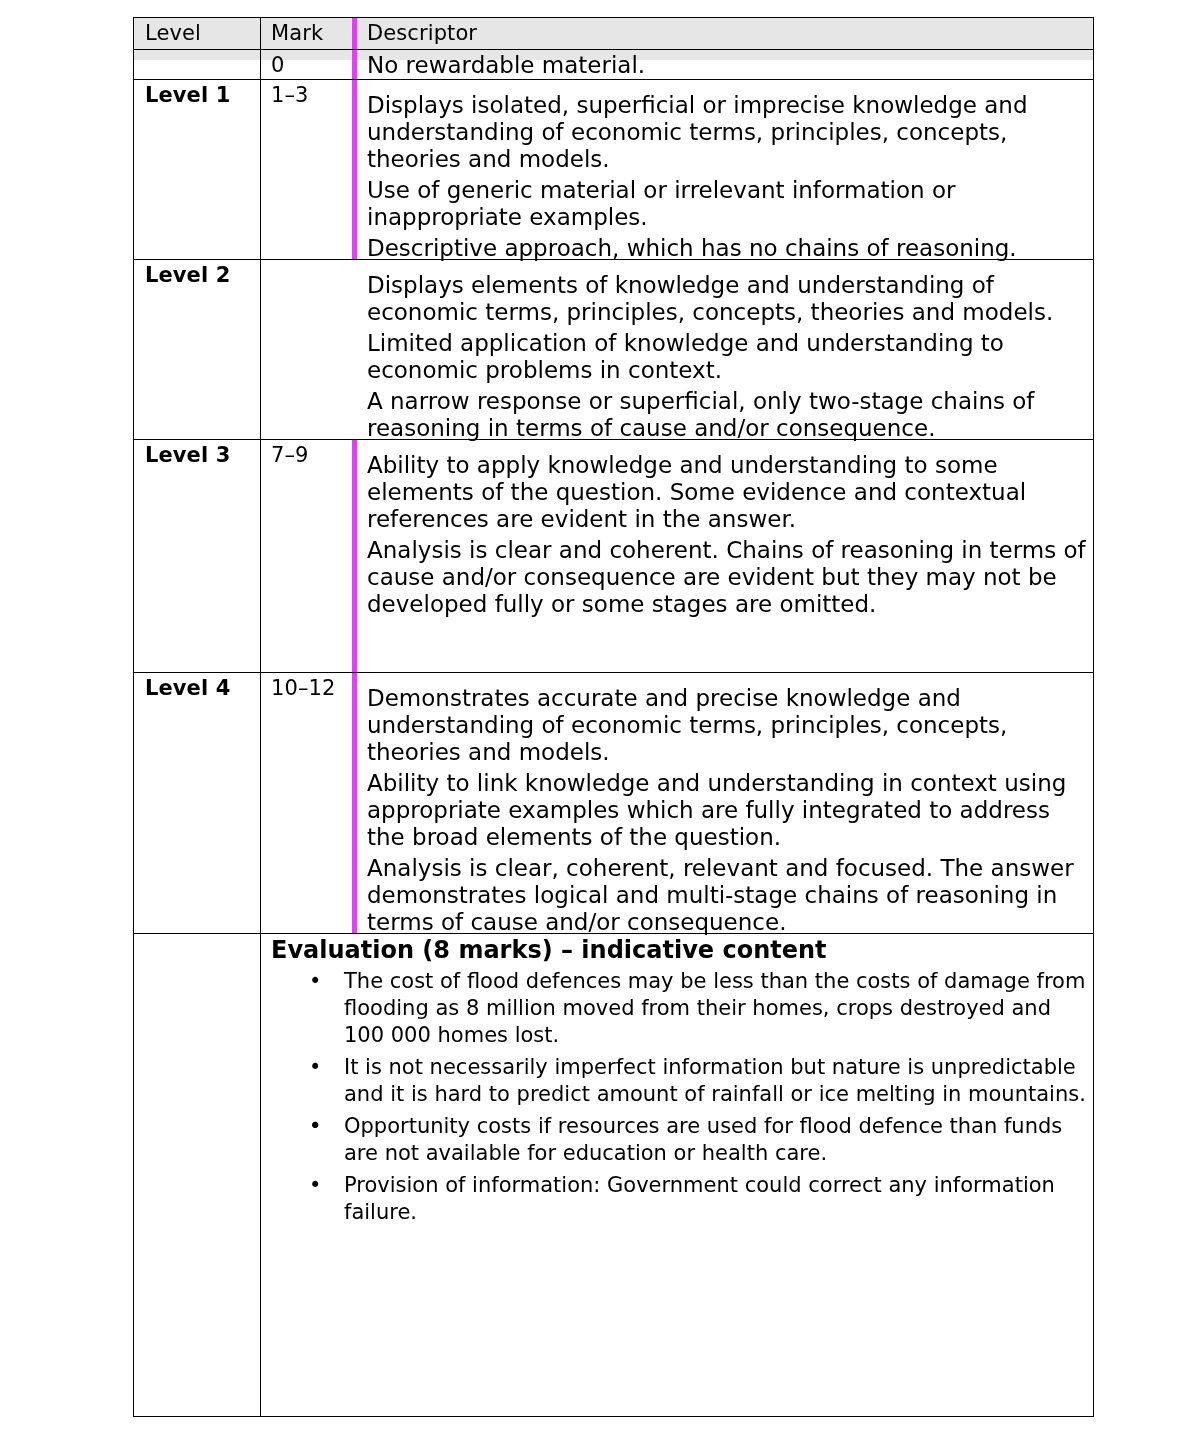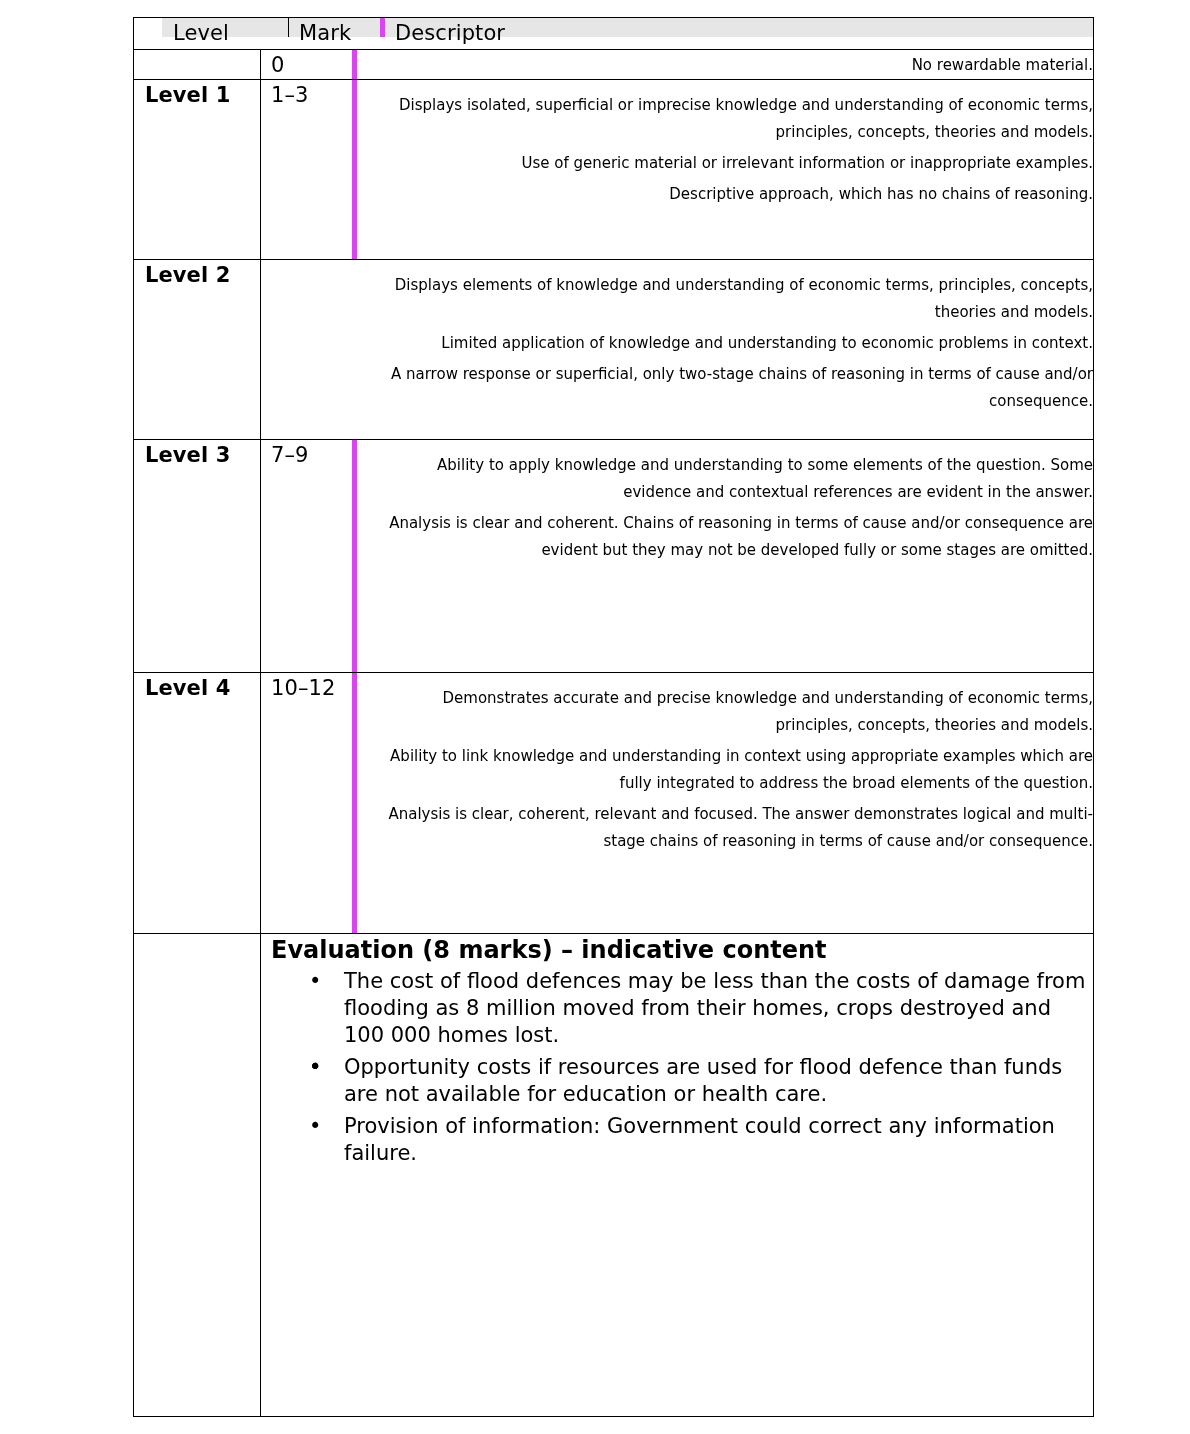--- a/index.html
+++ b/index.html
@@ -10,33 +10,33 @@
   .row { position: absolute; left: 0; right: 0; border-top: 1px solid #000; box-sizing: border-box; }
   .row.first { border-top: none; }
   .cell { position: absolute; top: 0; bottom: 0; box-sizing: border-box; }
   .c-level { left: 0; width: 127px; border-right: 1px solid #000; padding: 2px 0 0 11px; }
   .c-mark { left: 127px; width: 96px; border-right: 5px solid #d946ef; padding: 2px 0 0 10px; }
   .c-desc { left: 223px; right: 0; padding: 2px 0 8px 10px; }
   .c-eval { left: 127px; right: 0; padding: 1px 0 0 10px; }
   .hdr { background: #e6e6e6; }
   .txt { font-size: 21px; line-height: 27px; letter-spacing: 0.1px; }
   .bold { font-weight: bold; }
-  .para { font-size: 15px; line-height: 27px; margin: 0 0 4px 0; text-align: right; }
+  .para { font-size: 23px; line-height: 27px; margin: 0 0 4px 0; }
   .desc-body { padding-top: 4px; margin-top: 8px; }
   .eval-title { font-size: 24px; line-height: 30px; font-weight: bold; margin: 0 0 3px 0; }
   ul.bul { margin: 0; padding: 0; list-style: none; }
   ul.bul li { position: relative; padding-left: 73px; font-size: 21px; line-height: 27px; margin-bottom: 5px; }
   ul.bul li .dot { position: absolute; left: 38px; top: 0; }
 </style>
 </head>
 <body>
 
 <div class="tbl">
 
-  <div class="row first hdr" style="top:0; height:19px;margin-left:28px;">
+  <div class="row first hdr" style="top:0; height:42px;">
     <div class="cell c-level" style="padding-top:2px;">
       <span class="txt">Level</span>
     </div>
     <div class="cell c-mark" style="padding-top:2px;">
       <span class="txt">Mark</span>
     </div>
     <div class="cell c-desc" style="padding-top:2px;">
       <span class="txt">Descriptor</span>
     </div>
   </div>
@@ -109,20 +109,21 @@
     <div class="cell c-level"></div>
     <div class="cell c-eval">
       <div class="eval-title">Evaluation (8 marks) – indicative content</div>
       <ul class="bul">
         <li>
           <span class="dot">•</span>
           <span>The cost of flood defences may be less than the costs of damage from flooding as 8 million moved from their homes, crops destroyed and 100 000 homes lost.</span>
         </li>
         <li>
           <span class="dot">•</span>
+          <span>It is not necessarily imperfect information but nature is unpredictable and it is hard to predict amount of rainfall or ice melting in mountains.</span>
         </li>
         <li>
           <span class="dot">•</span>
         </li>
         <li>
           <span class="dot">•</span>
           <span>Opportunity costs if resources are used for flood defence than funds are not available for education or health care.</span>
         </li>
         <li>
           <span class="dot">•</span>

